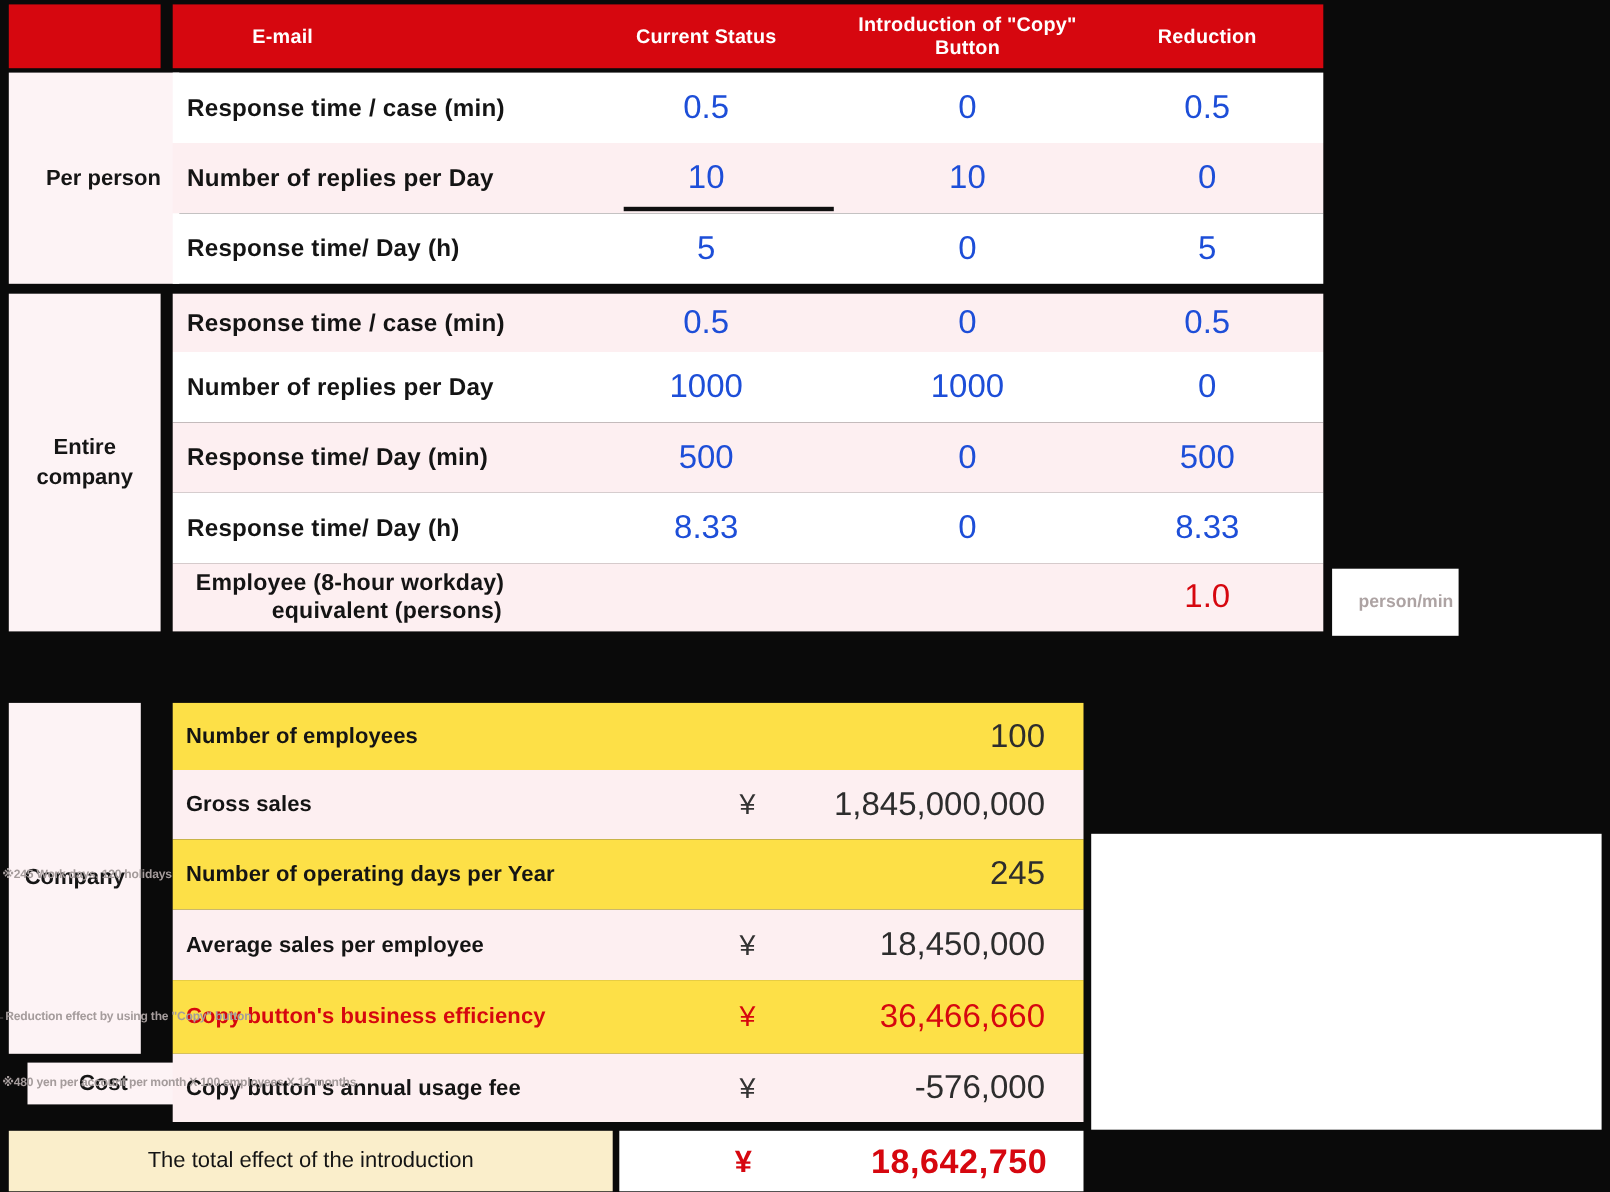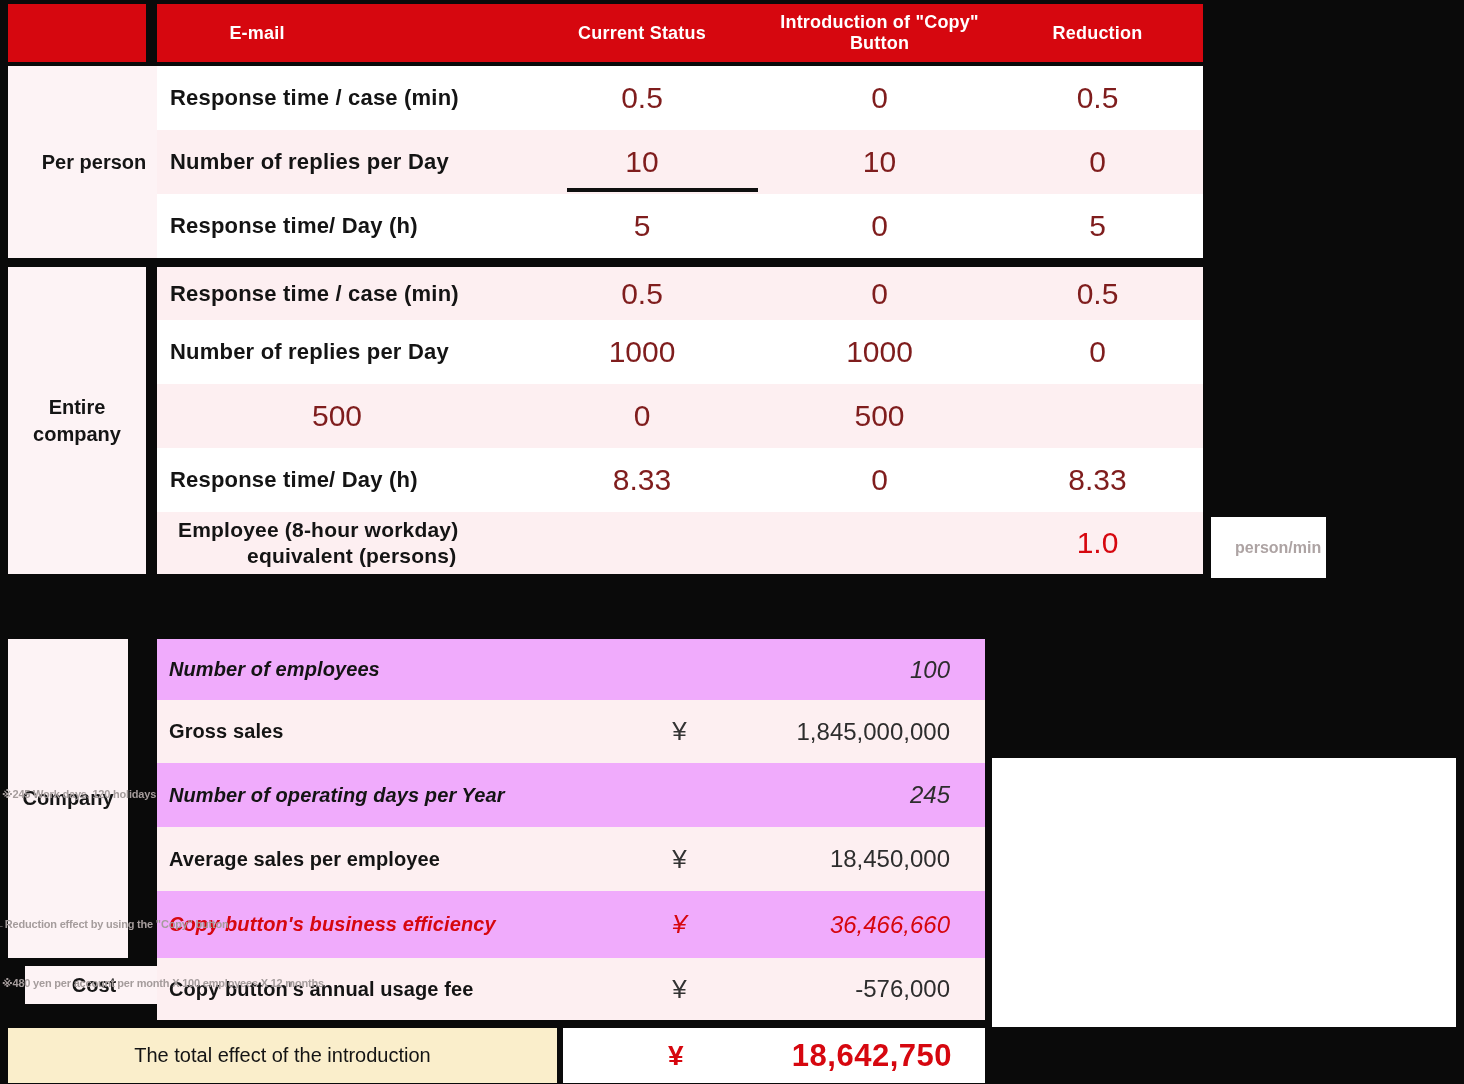--- a/index.html
+++ b/index.html
@@ -19,36 +19,36 @@
   .lbl-entire{left:8px;top:267px;width:138px;height:307px;}
   .tbody{left:157px;top:66px;width:1046px;}
   .trow{display:grid;grid-template-columns:360px 250px 225px 211px;align-items:center;}
   .trow.white{background:#ffffff;}
   .trow.pink{background:#fdeff1;}
   .h64{height:64px;} .h53{height:53px;} .h62{height:62px;}
   .gap9{margin-top:9px;}
   .rlabel{font-weight:bold;font-size:22px;color:#141414;padding-left:13px;letter-spacing:.2px;}
   .rlabel.two{font-size:21px;line-height:1.25;padding-left:0;}
   .rlabel.two .l1{padding-left:21px;} .rlabel.two .l2{padding-left:90px;}
-  .val{text-align:center;font-size:30px;color:#7f1d1d;}
+  .val{text-align:center;font-size:30px;color:#1d4ed8;}
   .val.redtxt{color:#d6070f;}
   .cell-rel{position:relative;height:100%;display:flex;align-items:center;justify-content:center;}
   .fraction-line{position:absolute;left:50px;bottom:2px;width:191px;height:4px;background:#0f0f0f;}
   .unit-box{left:1211px;top:517px;width:115px;height:61px;background:#fff;display:flex;align-items:center;
             color:#ada3a3;font-weight:bold;font-size:16px;padding-left:24px;box-sizing:border-box;}
   
   .lbl-company{left:8px;top:639px;width:120px;height:319px;}
   .lbl-cost{left:8px;top:966px;width:138px;height:38px;margin-left:17px;}
   .bbody{left:157px;top:639px;width:828px;}
   .brow{display:grid;grid-template-columns:500px 45px 283px;align-items:center;}
-  .brow.white{background:#f0abfc;font-style:italic;} .brow.pink{background:#fdeff1;}
+  .brow.white{background:#fde047;} .brow.pink{background:#fdeff1;}
   .bh61{height:61px;} .bh63{height:63px;} .bh64{height:64px;} .bh67{height:67px;} .bh62{height:62px;}
   .blabel{font-weight:bold;font-size:20px;color:#141414;padding-left:12px;letter-spacing:.1px;}
   .byen{font-size:26px;color:#333;text-align:center;}
-  .bval{font-size:24px;color:#2d2d2d;text-align:right;padding-right:35px;}
+  .bval{font-size:30px;color:#2d2d2d;text-align:right;padding-right:35px;}
   .brow.redrow .blabel,.brow.redrow .byen,.brow.redrow .bval{color:#d6070f;}
   .total-label{left:8px;top:1028px;width:549px;height:55px;background:#faeecb;display:flex;align-items:center;
                justify-content:center;font-weight:normal;font-size:20px;color:#141414;}
   .total-value{left:563px;top:1028px;width:422px;height:55px;background:#fff;display:flex;align-items:center;}
   .total-yen{color:#d6070f;font-weight:bold;font-size:28px;padding-left:105px;}
   .total-num{color:#d6070f;font-weight:bold;font-size:31px;margin-left:auto;padding-right:33px;letter-spacing:.5px;}
   
   .notes-panel{left:992px;top:758px;width:464px;height:269px;background:#fff;}
   .note{position:absolute;left:2px;font-weight:bold;font-size:11px;color:#a59c9c;white-space:nowrap;letter-spacing:-0.2px;}
   .note1{top:788px;} .note2{top:918px;text-indent:-8px;} .note3{top:977px;}
@@ -97,20 +97,21 @@
     <div class="val">0</div>
     <div class="val">0.5</div>
   </div>
   <div class="trow white h64">
     <div class="rlabel">Number of replies per Day</div>
     <div class="val">1000</div>
     <div class="val">1000</div>
     <div class="val">0</div>
   </div>
   <div class="trow pink h64">
+    <div class="rlabel">Response time/ Day (min)</div>
     <div class="val">500</div>
     <div class="val">0</div>
     <div class="val">500</div>
   </div>
   <div class="trow white h64">
     <div class="rlabel">Response time/ Day (h)</div>
     <div class="val">8.33</div>
     <div class="val">0</div>
     <div class="val">8.33</div>
   </div>

